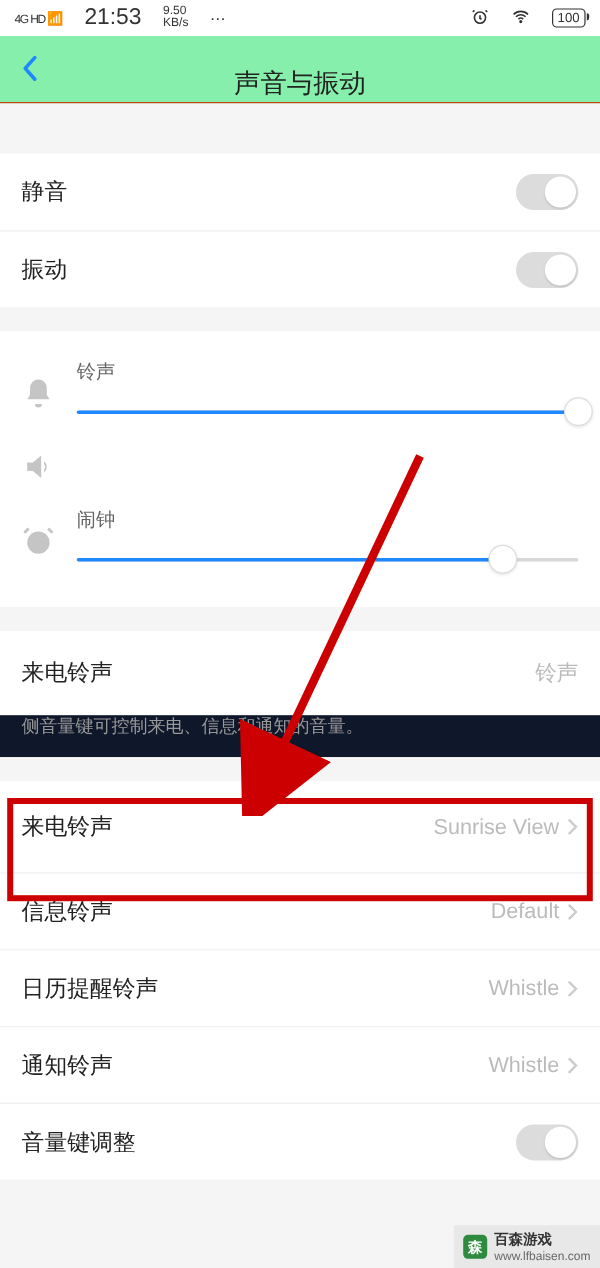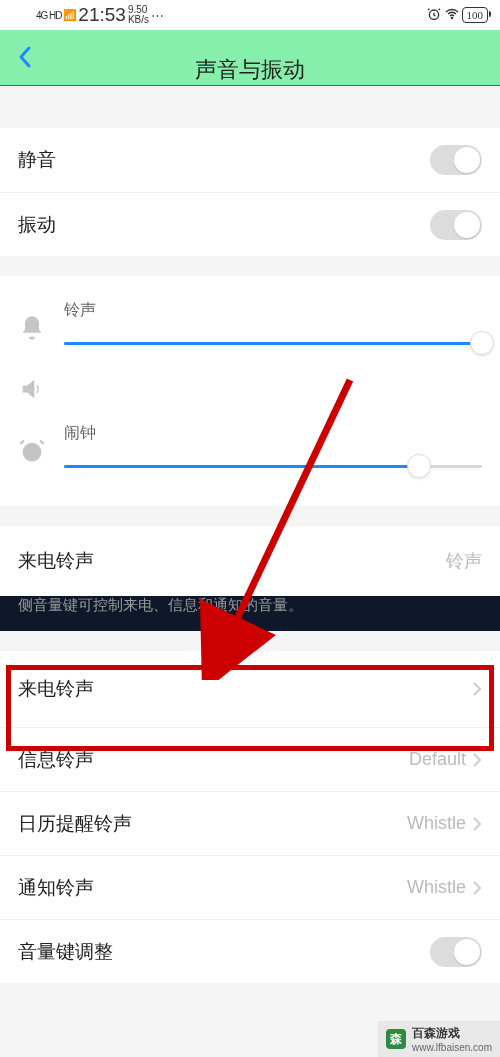--- a/index.html
+++ b/index.html
@@ -14,32 +14,31 @@
   .status-bar {
     height: 30px;
     background: #fff;
     display: flex;
     align-items: center;
     justify-content: space-between;
     padding: 0 12px;
     font-size: 13px;
     color: #333;
   }
-  .status-left, .status-right { display: flex; align-items: center; gap: 2px; margin-left: 24px; }
+  .status-left, .status-right { display: flex; align-items: center; gap: 18px; }
   .status-left .signal { font-size: 11px; letter-spacing: -1px; }
   .status-left .net-speed { font-size: 10px; line-height: 1; }
   .status-right svg { width: 16px; height: 16px; }
   .battery-box {
     border: 1.5px solid #333;
     border-radius: 4px;
     padding: 1px 4px;
     font-size: 11px;
     font-weight: 500;
     position: relative;
-    font-family: Liberation Serif, serif;
   }
   .battery-box::after {
     content: "";
     position: absolute;
     right: -4px; top: 3px;
     width: 2px; height: 6px;
     background: #333;
     border-radius: 0 2px 2px 0;
   }
   .header {
@@ -267,20 +266,21 @@
       <span>铃声</span>
     </span>
 </div>
 <div class="row-sub">侧音量键可控制来电、信息和通知的音量。</div>
 
 <div class="section-gap-sm"></div>
 
 <div class="row" style="height:76px;">
   <span>来电铃声</span>
   <span class="row-value">
+    <span>Sunrise View</span>
     <svg class="chevron" width="10" height="16" viewBox="0 0 10 16" fill="none" stroke="#ccc" stroke-width="2">
         <path d="M2 2l6 6-6 6"></path>
       </svg>
   </span>
 </div>
 <div class="row">
   <span>信息铃声</span>
   <span class="row-value">
     <span>Default</span>
     <svg class="chevron" width="10" height="16" viewBox="0 0 10 16" fill="none" stroke="#ccc" stroke-width="2">

